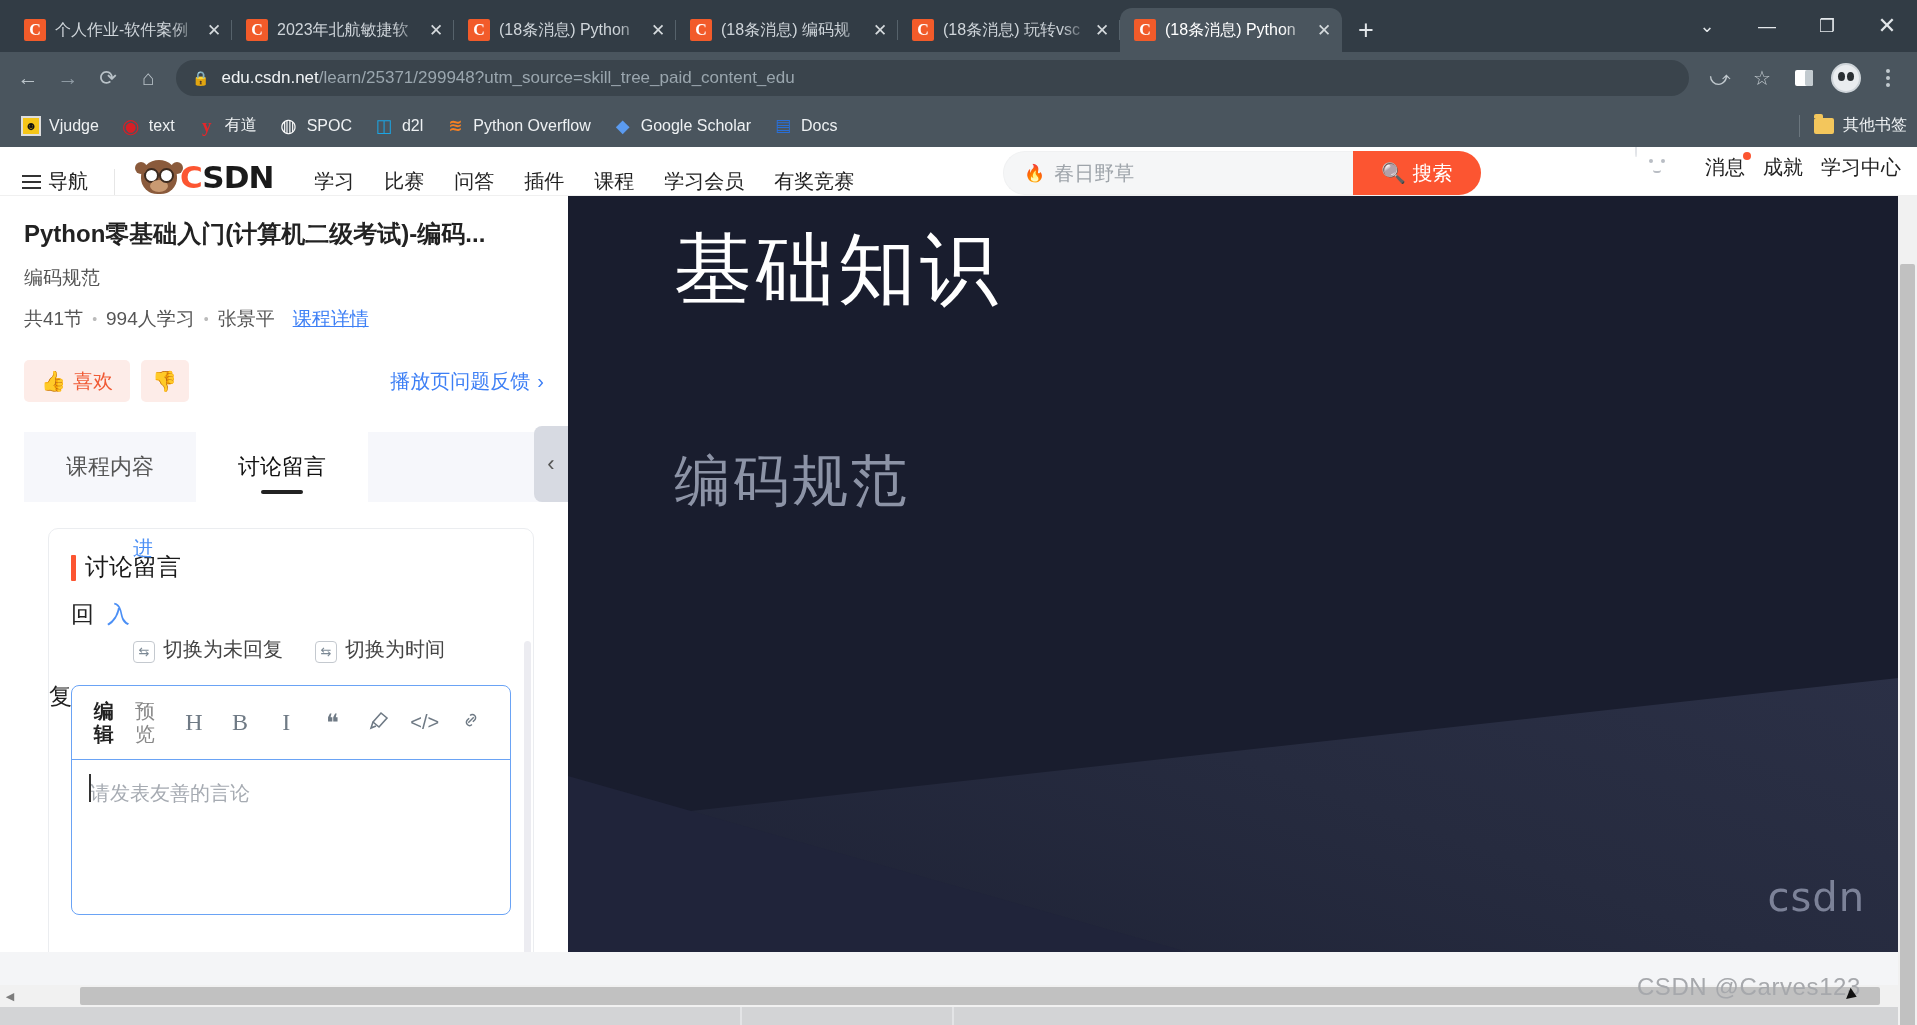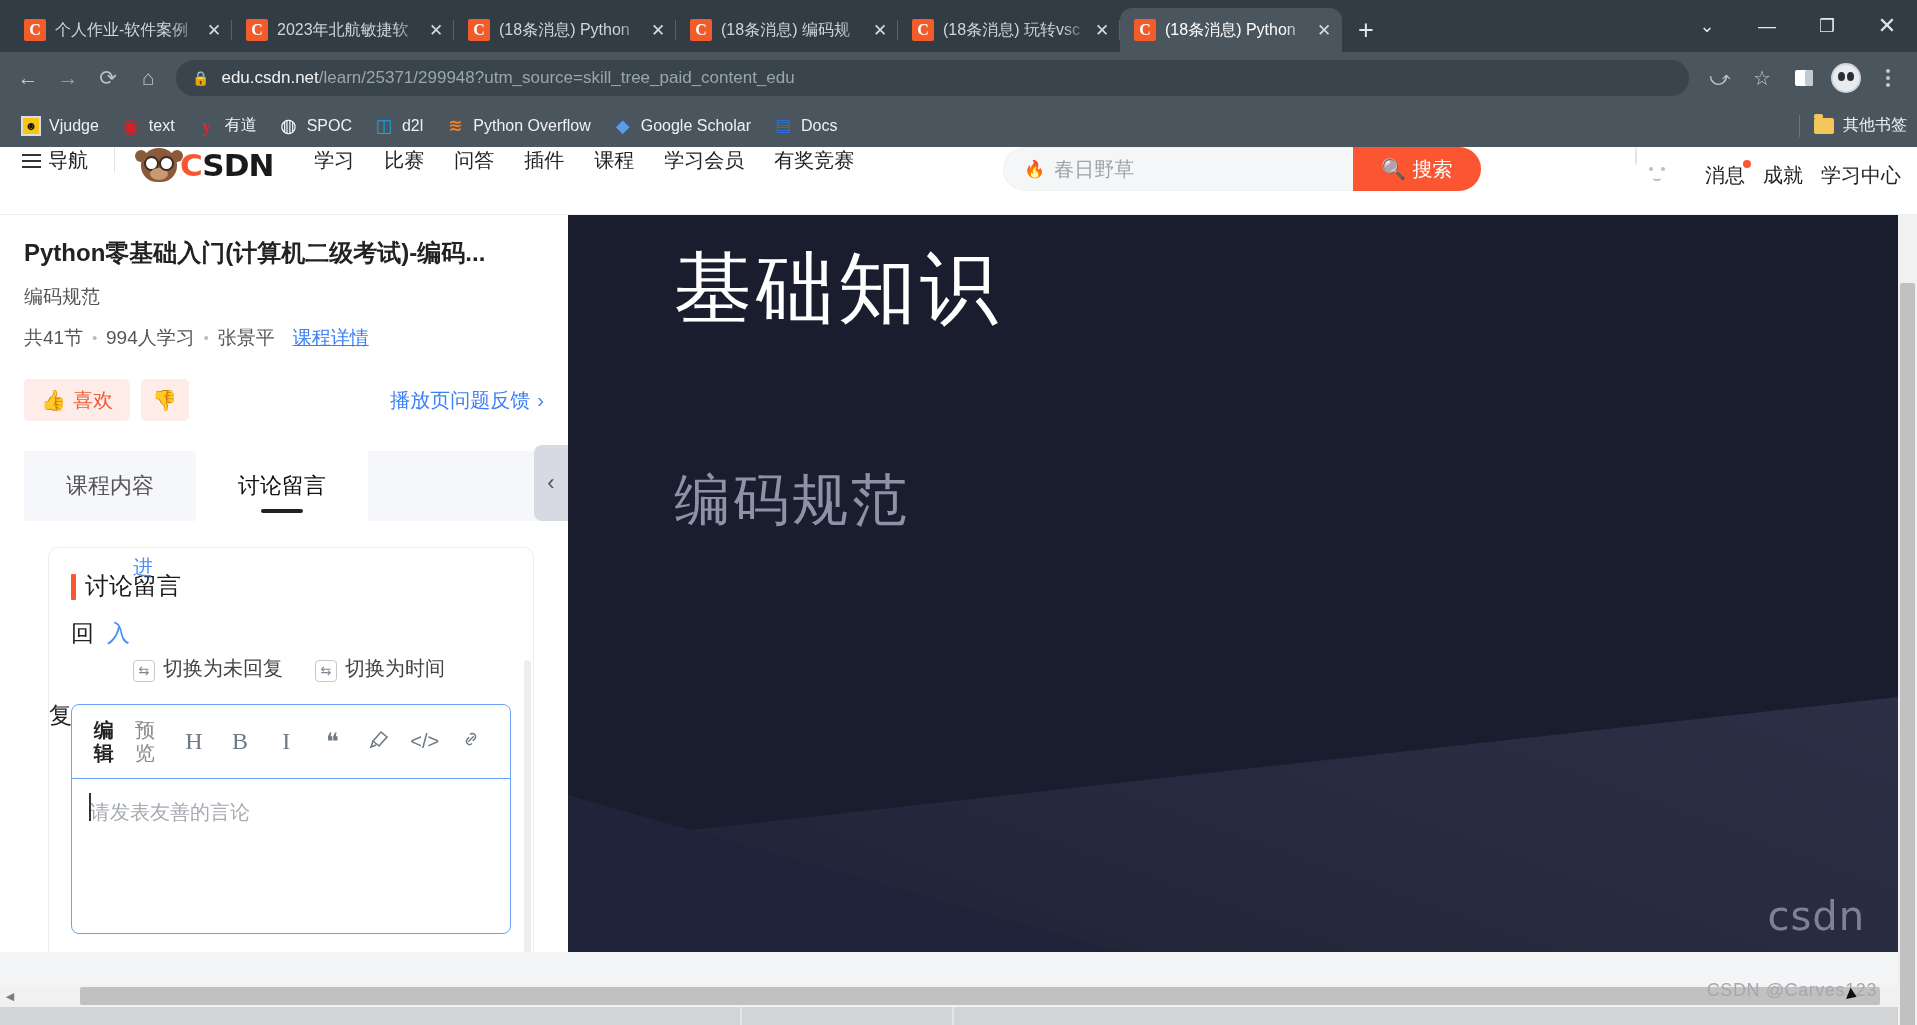--- a/index.html
+++ b/index.html
@@ -111,21 +111,21 @@
   }
   .folder-ico::before {
     content: ""; position: absolute; left: 0; top: -4px; width: 9px; height: 4px;
     background: #f3c65c; border-radius: 2px 2px 0 0;
   }
 
   
   .page { position: relative; height: 878px; background: #fff; overflow: hidden; }
 
   .csdn-nav {
-    height: 68px; background: #fff; display: flex; align-items: flex-start;
+    height: 49px; background: #fff; display: flex; align-items: flex-end;
     padding: 0 22px; border-bottom: 1px solid #f0f0f0; position: relative;
   }
   .nav-menu-btn { display: flex; align-items: center; font-size: 20px; color: #222; }
   .hamburger { display: inline-flex; flex-direction: column; gap: 4px; margin-right: 7px; }
   .hamburger i { width: 19px; height: 2px; background: #333; display: block; }
   .nav-divider { width: 1px; height: 26px; background: #e6e6e6; margin: 0 26px; }
   .logo { display: flex; align-items: center; margin-right: 26px; }
   .logo-monkey {
     width: 36px; height: 34px; border-radius: 50% 50% 46% 46%;
     background: #8a5a3b; position: relative; margin-right: 3px;
@@ -355,21 +355,21 @@
     position: absolute; left: 80px; width: 1800px; height: 18px;
     background: #c1c1c1; border-radius: 2px;
   }
   .taskbar-hint {
     position: absolute; left: 0; bottom: 0; width: 1917px; height: 18px;
     background: #e3e4e6; display: flex; gap: 2px;
   }
   .taskbar-hint i { display: block; height: 18px; background: #d3d4d6; }
 
   .watermark {
-    position: absolute; right: 40px; bottom: 24px; font-size: 18px;
+    position: absolute; right: 56px; bottom: 24px; font-size: 24px;
     color: #a6a8ac; letter-spacing: 0.6px; z-index: 12;
   }
   .cursor-arrow {
     position: absolute; right: 60px; bottom: 24px; width: 0; height: 0;
     border-left: 9px solid #111; border-top: 6px solid transparent;
     border-bottom: 6px solid transparent; transform: rotate(22deg); z-index: 13;
   }
 </style>
 </head>
 <body>

